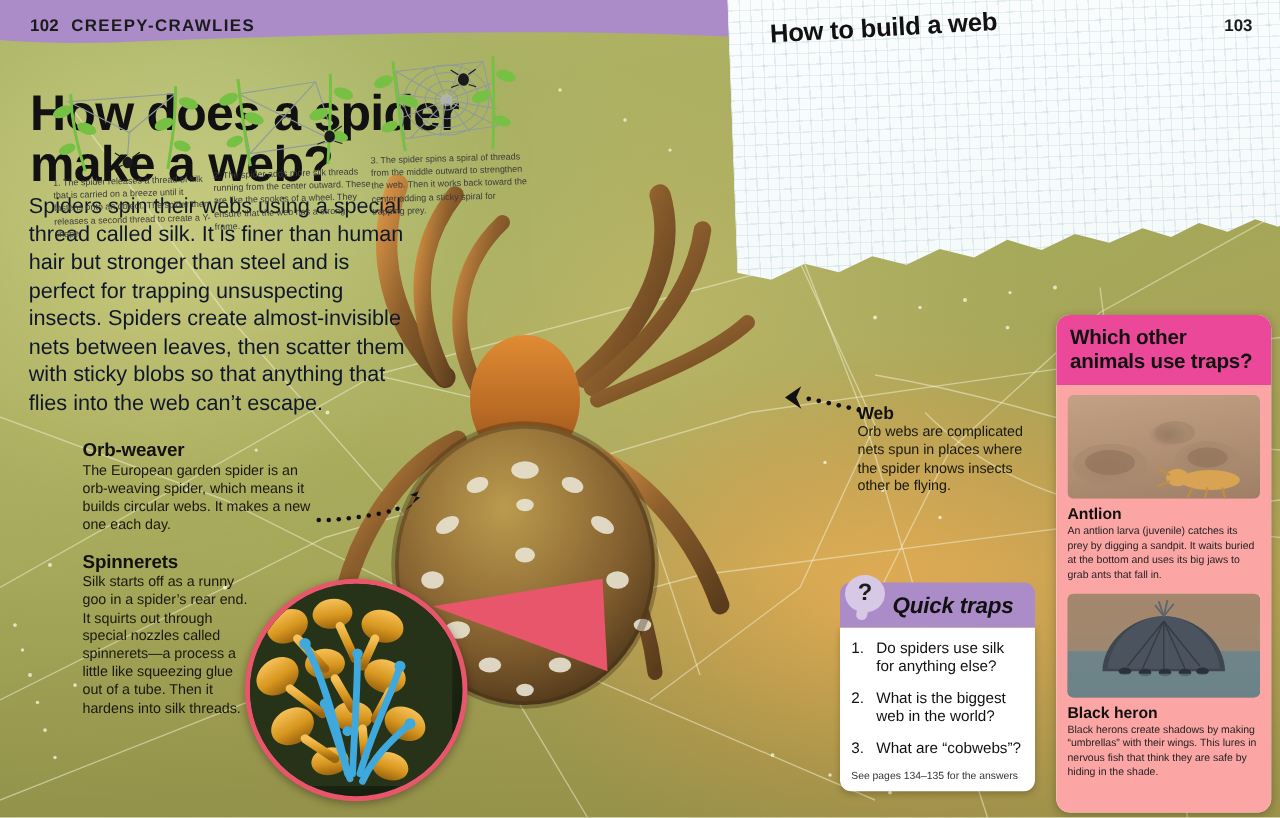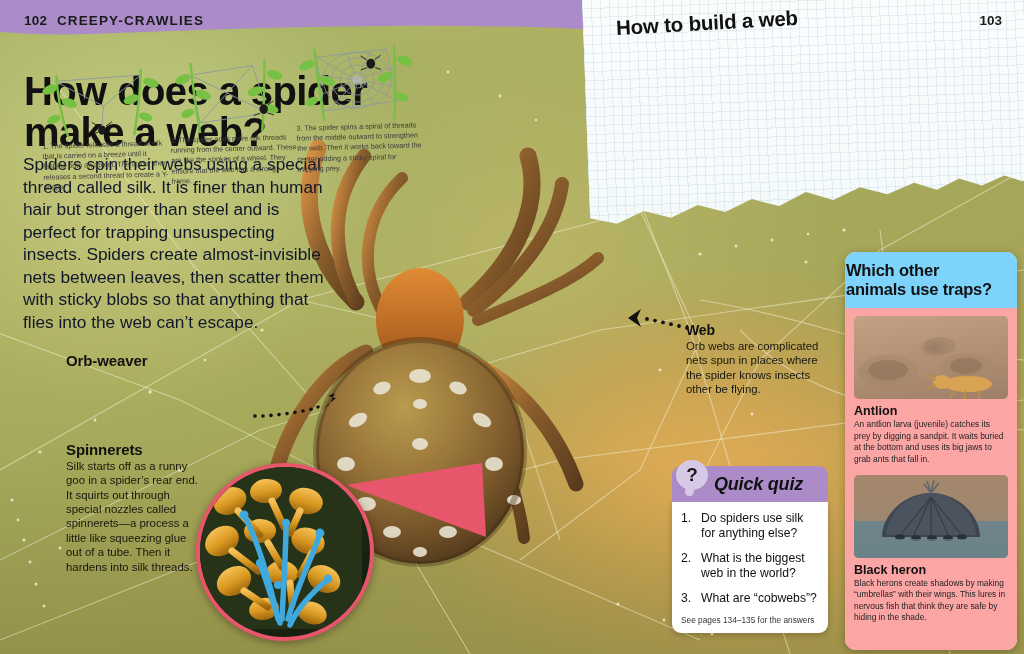--- a/index.html
+++ b/index.html
@@ -161,21 +161,21 @@
   .q-txt{font-size:12.2px;line-height:1.27;color:#111;}
   .quiz-foot{font-size:8.3px;color:#333;margin-top:5px;}
 
   
   .panel{
     position:absolute;left:845px;top:252px;width:172px;z-index:12;
     border-radius:11px;background:#fdfcfe;
     box-shadow:0 2px 8px rgba(0,0,0,.25);
     overflow:hidden;
   }
-  .panel-head{background:#7dd3fc;padding:9px 10px 10px 1px;}
+  .panel-head{background:#ec4899;padding:9px 10px 10px 11px;}
   .panel-head h3{
     margin:0;font-size:16.5px;line-height:1.13;font-weight:bold;color:#111;letter-spacing:-.2px;
   }
   .panel-body{padding:8px 9px 10px 9px;background:#fca5a5;}
   .pcard{margin-bottom:9px;}
   .pcard:last-child{margin-bottom:16px;}
   .pphoto{
     width:100%;height:83px;border-radius:5px;position:relative;overflow:hidden;
   }
   .pphoto.antlion{
@@ -430,20 +430,21 @@
           <path d="M72 24 L66 26"></path>
             <path d="M80 24 L86 26"></path>
         </g>
       </g>
     </svg>
     <div class="step-cap">3. The spider spins a spiral of threads from the middle outward to strengthen the web. Then it works back toward the center adding a sticky spiral for trapping prey.</div>
   </div>
 
   <div class="callout" id="c-orb">
     <h4>Orb-weaver</h4>
+    <p>The European garden spider is an orb-weaving spider, which means it builds circular webs. It makes a new one each day.</p>
   </div>
   <svg class="leader" style="left:252px;top:392px;" width="86" height="36" viewBox="0 0 86 36">
     <g fill="#111">
       <circle cx="3" cy="24" r="1.8"></circle>
         <circle cx="11" cy="24" r="1.8"></circle>
       <circle cx="19" cy="23.4" r="1.8"></circle>
         <circle cx="27" cy="22.6" r="1.8"></circle>
       <circle cx="35" cy="21.6" r="1.8"></circle>
         <circle cx="43" cy="20.4" r="1.8"></circle>
       <circle cx="51" cy="19" r="1.8"></circle>
@@ -528,21 +529,21 @@
         </g>
       </svg>
     </div>
   </div>
 
   <div class="quiz">
     <div class="quiz-head">
       <div class="qbubble">
         <span>?</span>
       </div>
-      <div class="qtitle">Quick quiz</div>
+      <div class="qtitle">Quick traps</div>
     </div>
     <div class="quiz-body">
       <div class="q-item">
         <div class="q-num">1.</div>
         <div class="q-txt">Do spiders use silk for anything else?</div>
       </div>
       <div class="q-item">
         <div class="q-num">2.</div>
         <div class="q-txt">What is the biggest web in the world?</div>
       </div>

